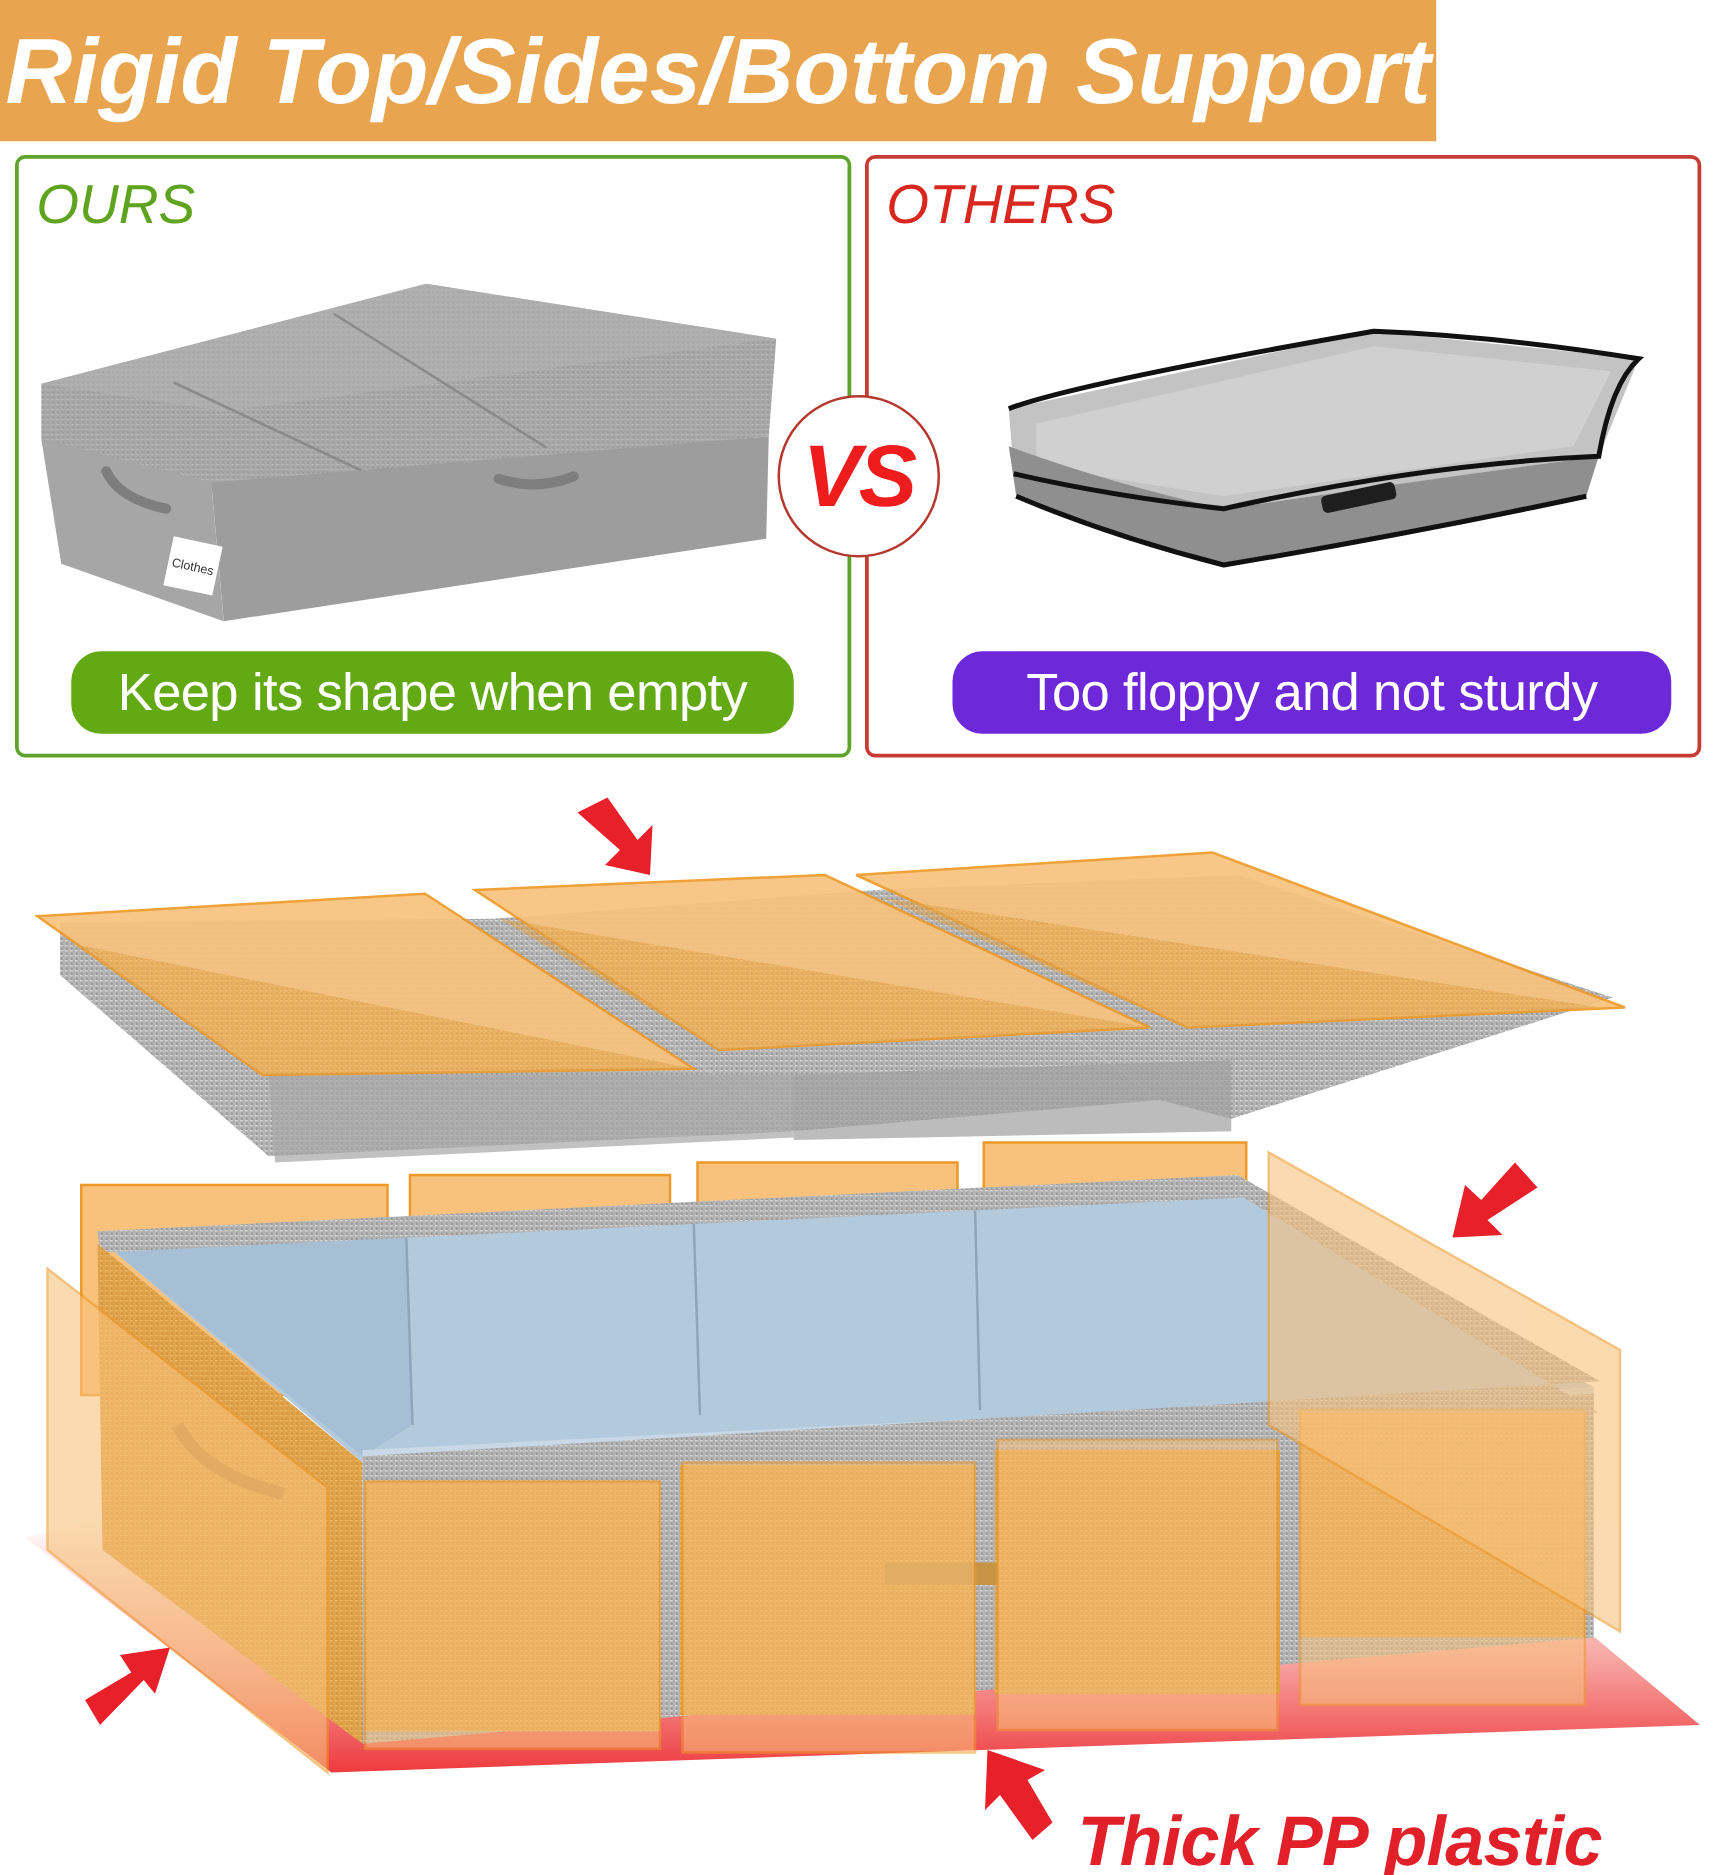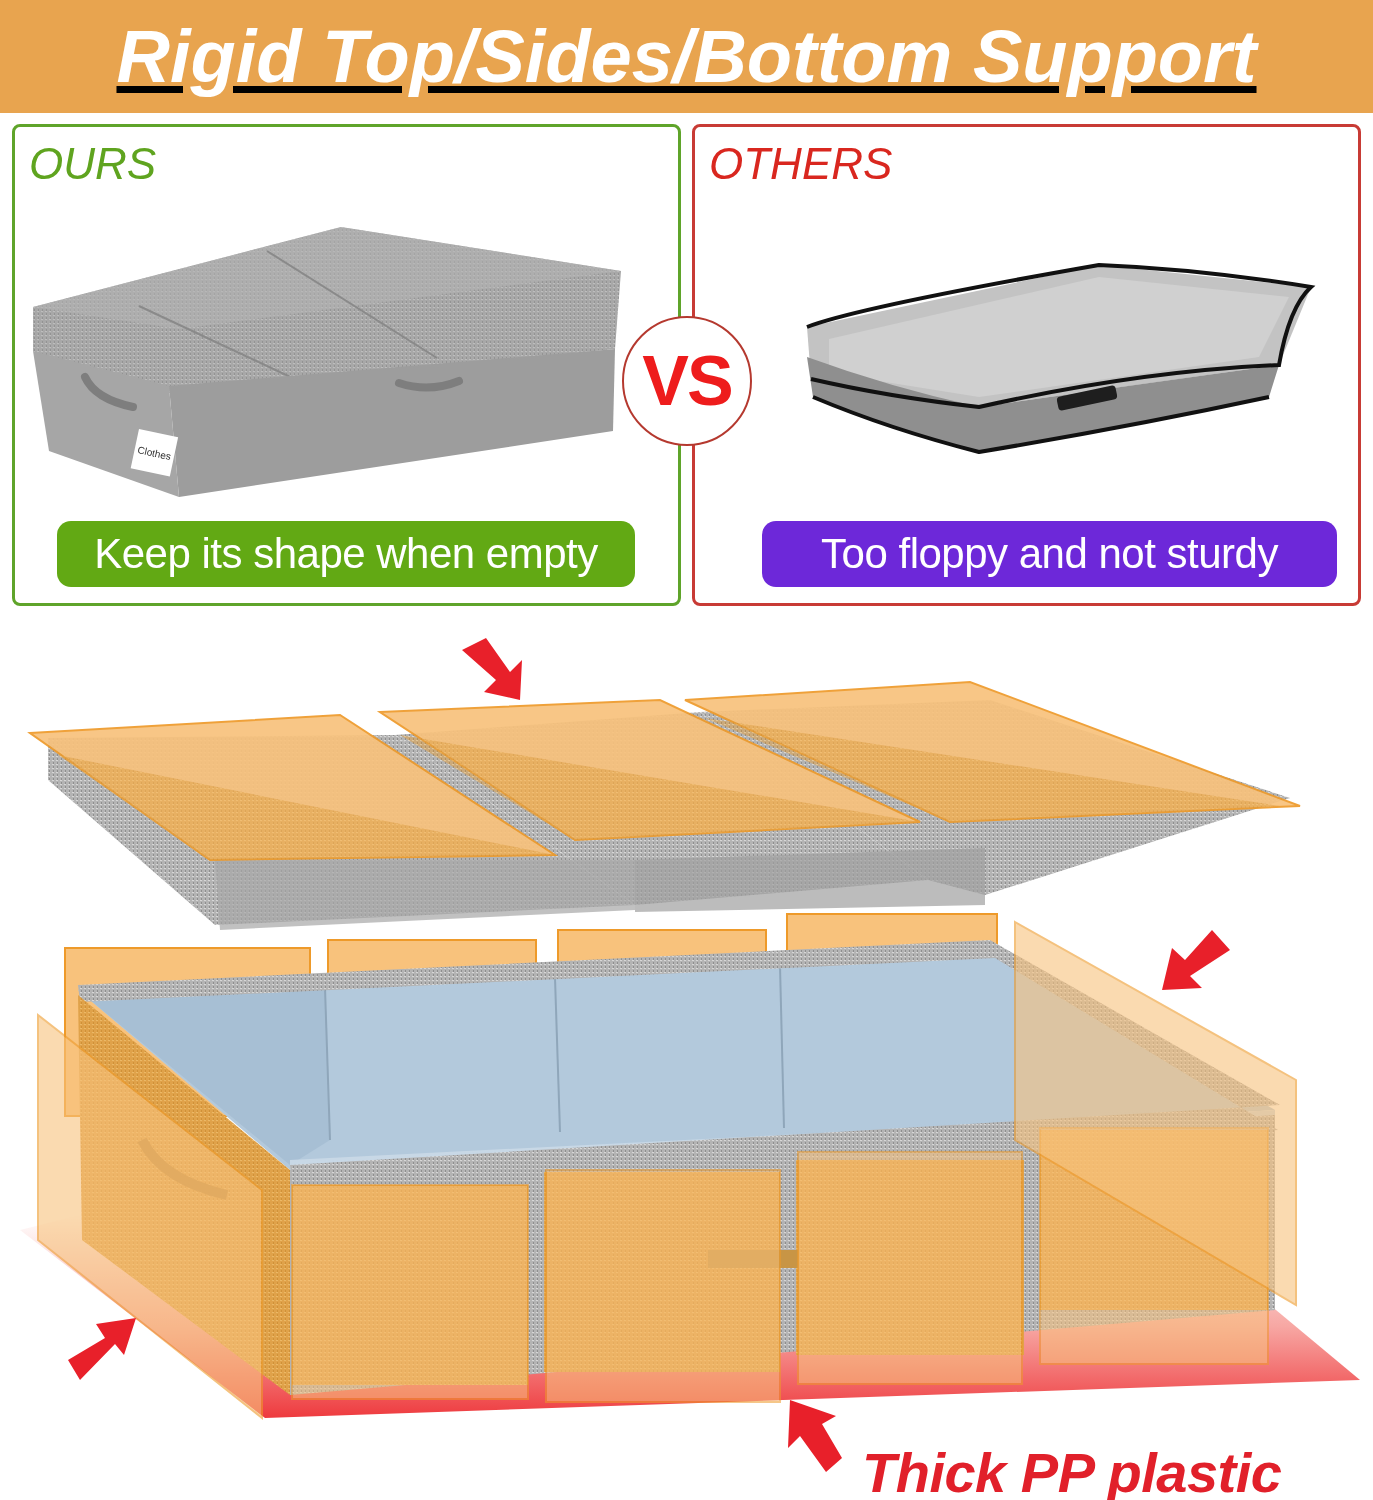--- a/index.html
+++ b/index.html
@@ -1,57 +1,57 @@
 <!DOCTYPE html>
 <html><head>
 <meta charset="utf-8">
 <style>
   * { box-sizing: border-box; margin: 0; padding: 0; }
   html, body { width: 1373px; height: 1500px; background: #ffffff; overflow: hidden; }
   body { position: relative; font-family: "Liberation Sans", sans-serif; }
 
   .banner {
-    position: absolute; left: 0; top: 0; width: 1373px; height: 113px;
+    position: absolute; left: 0; top: 0; width: 1149px; height: 113px;
     background: #e8a44f;
-    display: flex; align-items: center; justify-content: center; text-decoration: underline;
+    display: flex; align-items: center; justify-content: center;
   }
   .banner-title {
     color: #ffffff; font-weight: bold; font-style: italic;
     font-size: 74px; letter-spacing: 0px;
     font-family: "Liberation Sans", sans-serif;
   }
 
   .panel {
     position: absolute; top: 124px; height: 482px; border-radius: 8px; background: #fff;
   }
   .panel-ours { left: 12px; width: 669px; border: 3px solid #5fa42a; }
   .panel-others { left: 692px; width: 669px; border: 3px solid #c83b35; }
   .panel-label {
     position: absolute; left: 14px; top: 12px;
     font-size: 44px; font-weight: normal; font-style: italic;
   }
   .panel-ours .panel-label { color: #5fa41f; }
   .panel-others .panel-label { color: #d9271f; }
 
   .pill {
-    position: absolute; top: 394px; height: 66px; border-radius: 14px;
+    position: absolute; top: 394px; height: 66px; border-radius: 24px;
     display: flex; align-items: center; justify-content: center;
     color: #fff; font-size: 42px; font-weight: normal;
     letter-spacing: -0.5px;
   }
   .pill-ours { left: 42px; width: 578px; background: #62a914; }
   .pill-others { left: 67px; width: 575px; background: #6d28d9; }
 
   .vs-badge {
     position: absolute; left: 622px; top: 316px; width: 130px; height: 130px;
     border-radius: 50%; border: 2px solid #b5392f; background: #fff;
     display: flex; align-items: center; justify-content: center; z-index: 5;
   }
   .vs-text {
-    color: #ee1c1c; font-weight: bold; font-size: 70px;
+    color: #ee1c1c; font-weight: bold; font-style: italic; font-size: 70px;
     letter-spacing: -2px;
   }
 
   .product-img { position: absolute; }
   .illustration { position: absolute; left: 0; top: 620px; width: 1373px; height: 880px; }
 
   .caption {
     position: absolute; left: 862px; top: 1440px;
     color: #e1202a; font-weight: bold; font-style: italic; font-size: 56px;
     letter-spacing: -0.5px;

